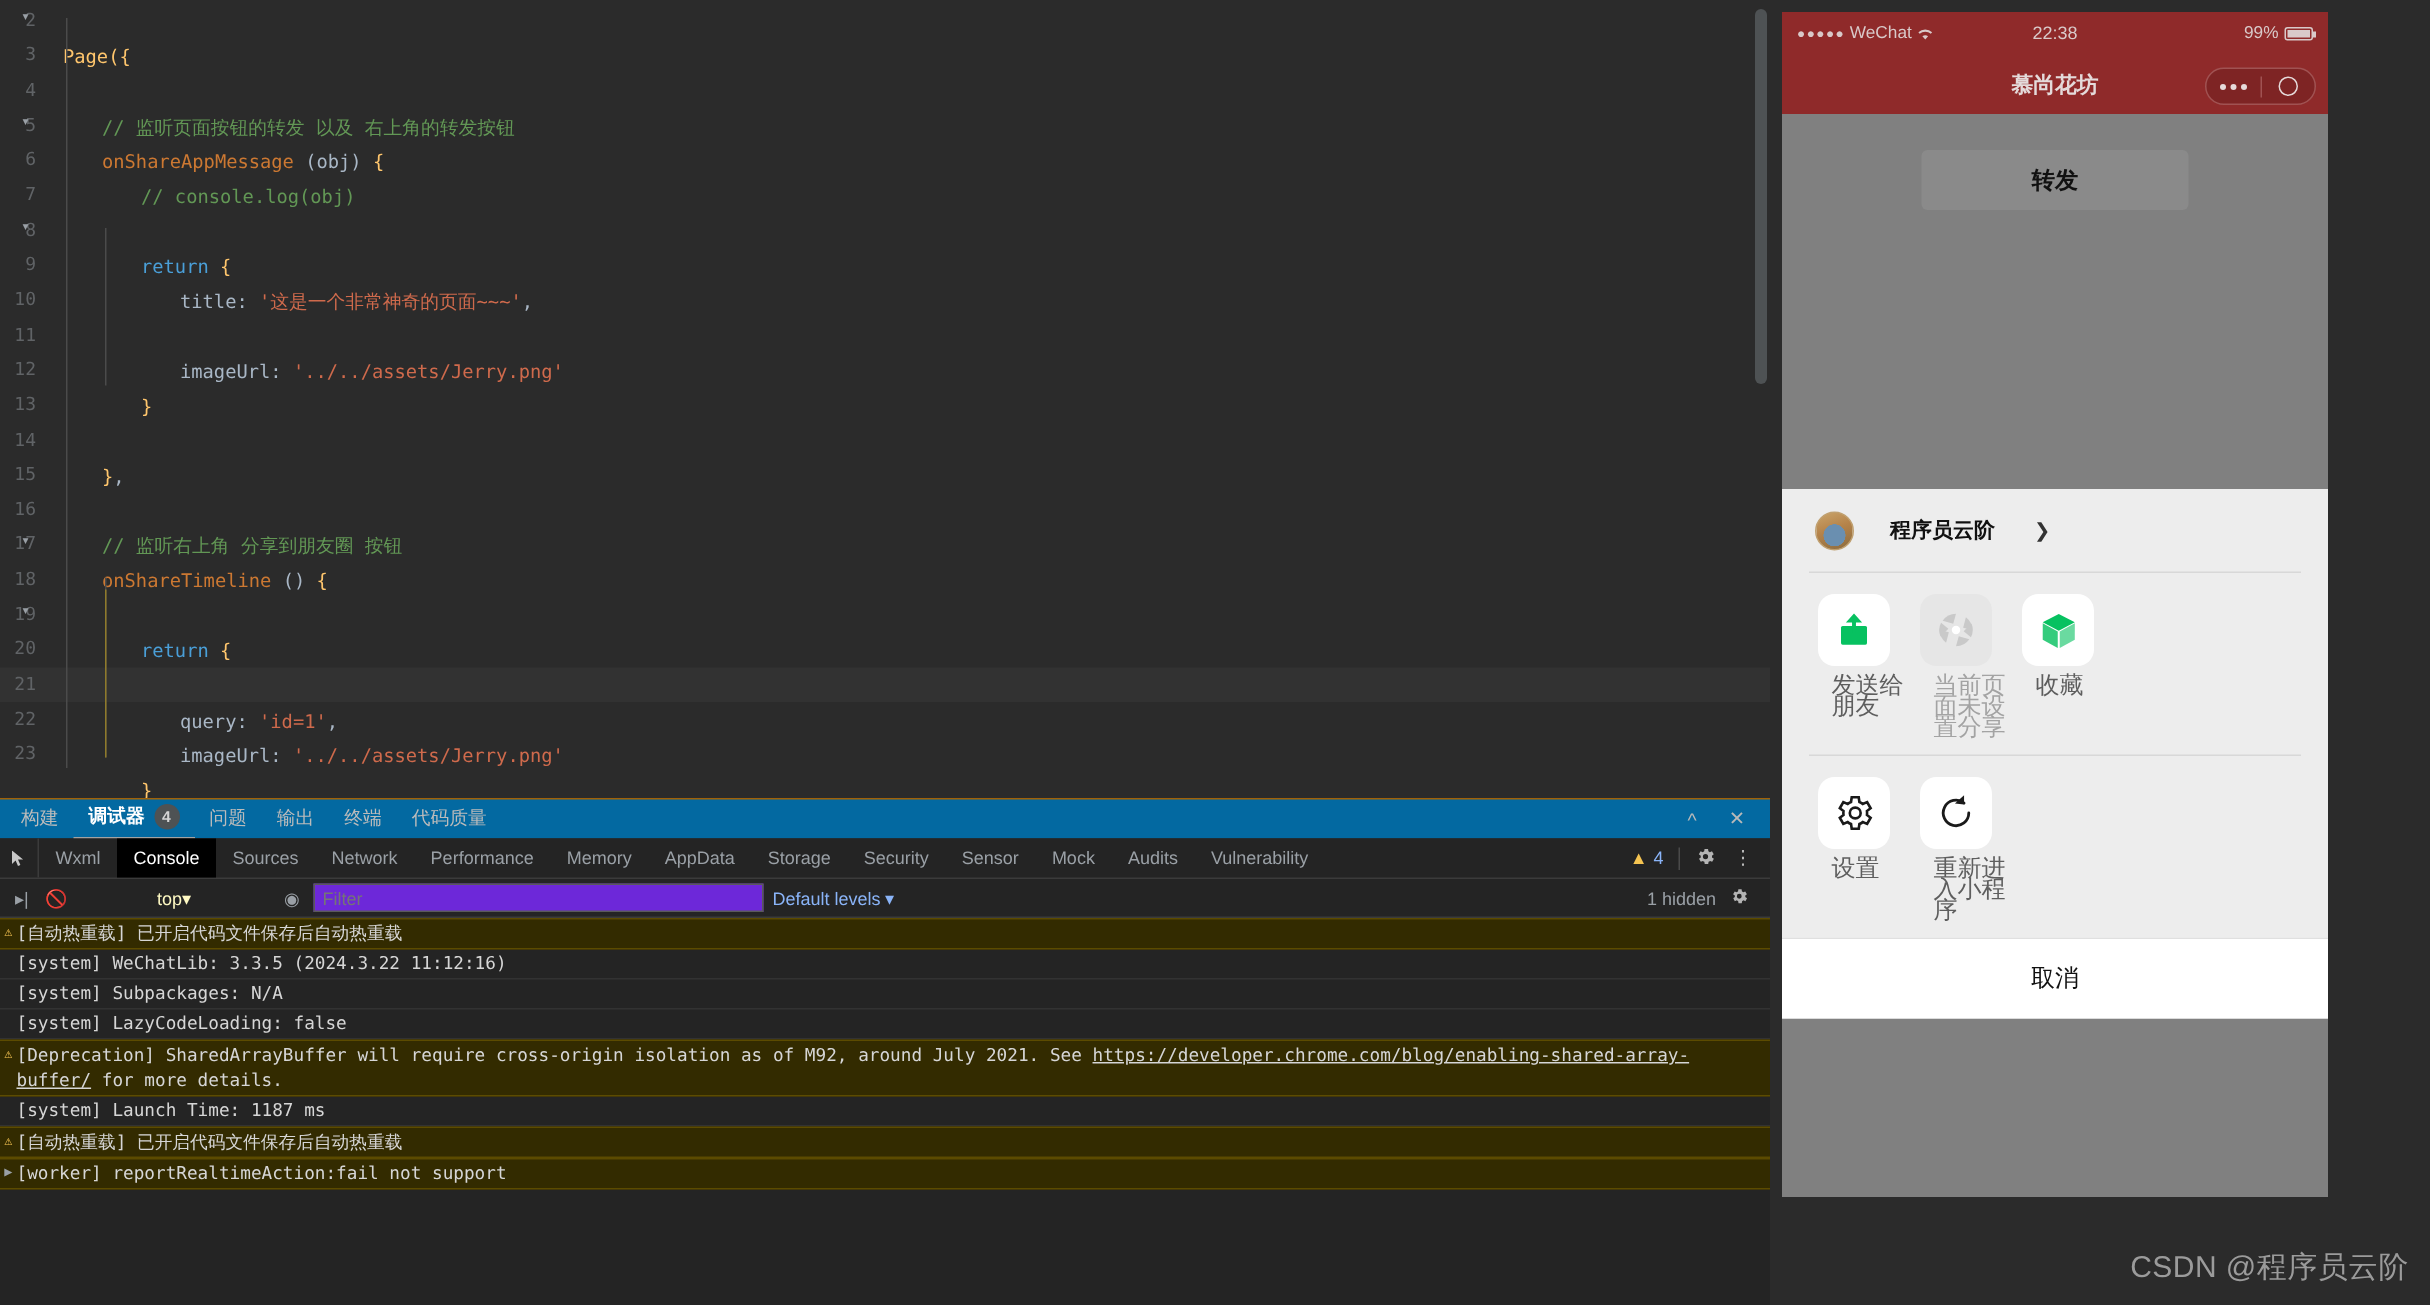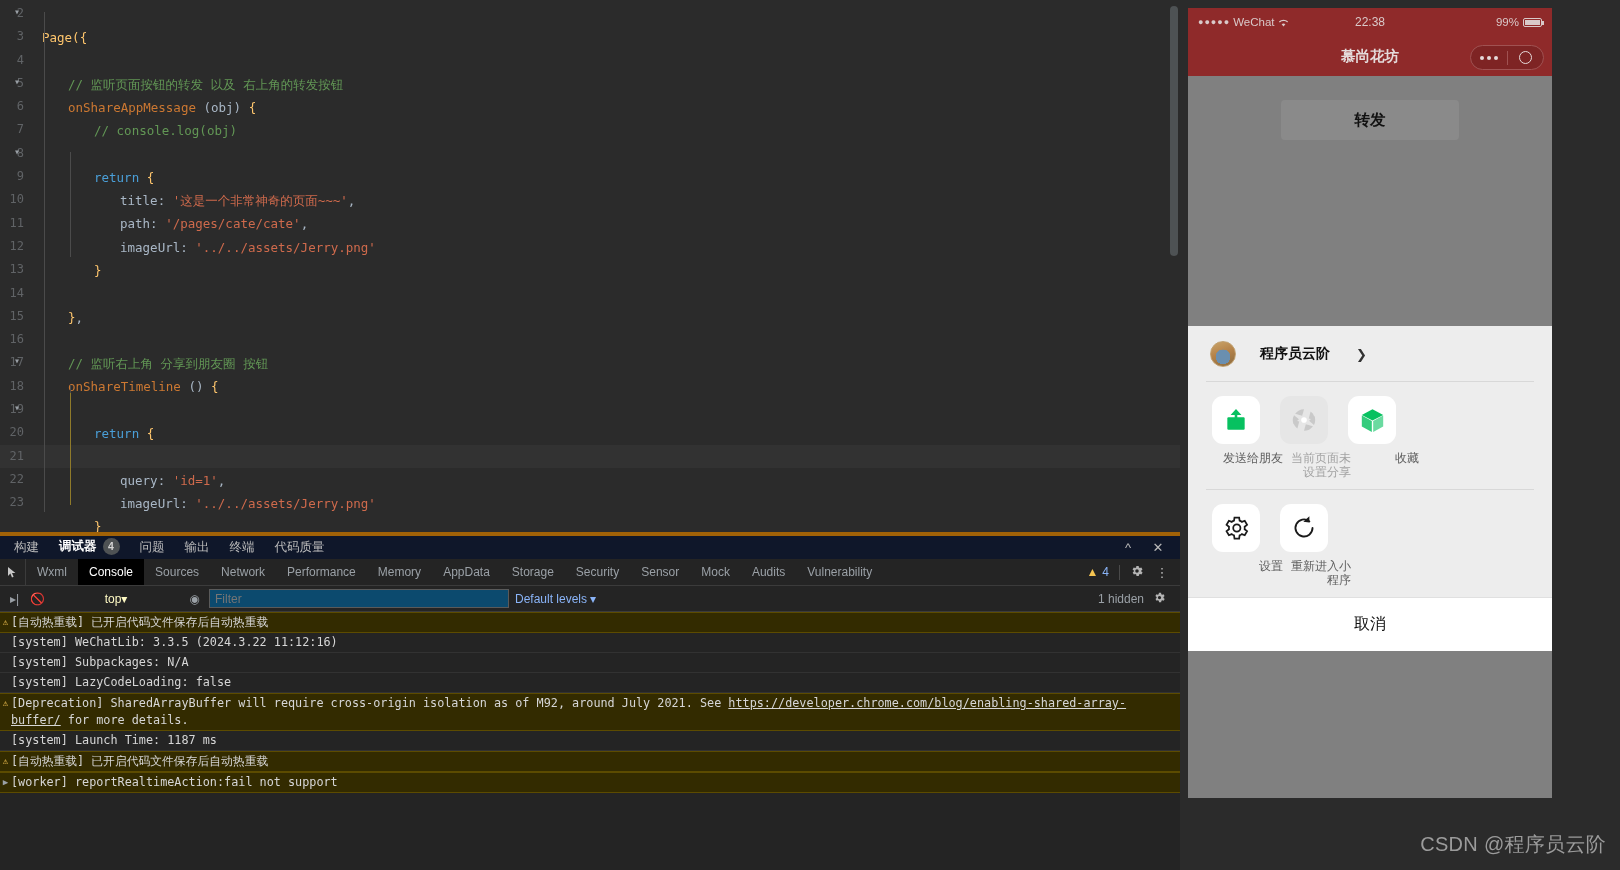--- a/index.html
+++ b/index.html
@@ -50,22 +50,22 @@
   .k-brace{ color: #ffc66d; }
 
   .scrollbar-v {
     position: absolute; right: 2px; top: 6px; width: 8px; height: 250px;
     background: #4e5254; border-radius: 4px;
   }
 
   
   .ide-tabs {
     position: absolute; left: 0; top: 532px; width: 1180px; height: 27px;
-    background: #0f172a; display: flex; align-items: center; padding-left: 4px;
-    border-top: 4px solid #a16207;
+    background: #0369a1; display: flex; align-items: center; padding-left: 4px;
+    border-top: 1px solid #a16207;
   }
   .ide-tab {
     color: #bbbbbb; font-size: 12.5px; padding: 4px 10px 5px 10px; cursor: default;
     display: flex; align-items: center; gap: 6px;
   }
   .ide-tab.active { color: #ffffff; border-bottom: 2px solid #a3a3a3; font-weight: 600; }
   .tab-badge {
     display: inline-flex; align-items: center; justify-content: center;
     min-width: 17px; height: 17px; border-radius: 50%;
     background: #4e5254; color: #d4d4d4; font-size: 10.5px; padding: 0 4px;
@@ -93,21 +93,21 @@
   .dt-filterbar {
     height: 26px; background: #242424; display: flex; align-items: center;
     gap: 6px; padding: 0 6px; border-bottom: 1px solid #3b3b3b; font-size: 12px;
   }
   .fb-ic { color: #9aa0a6; font-size: 12px; width: 17px; text-align: center; }
   .ctx-select {
     display: flex; align-items: center; width: 128px; height: 19px;
     color: #fef9c3; font-size: 12px; padding: 0 4px; justify-content: center;
   }
   .filter-input {
-    flex: 0 0 auto; width: 300px; height: 19px; background: #0c4a6e;
+    flex: 0 0 auto; width: 300px; height: 19px; background: #6d28d9;
     border: 1px solid #5a5a5a; color: #c8c8c8; font-size: 12px; padding: 0 5px;
     font-family: "Liberation Sans", sans-serif; outline: none;
   }
   .levels { color: #8ab4f8; font-size: 12px; display: flex; align-items: center; gap: 3px; }
   .fb-right { margin-left: auto; display: flex; align-items: center; gap: 9px; padding-right: 8px; }
   .hidden-count { color: #9aa0a6; font-size: 12px; }
 
   .console-body {
     font-family: "DejaVu Sans Mono", "Liberation Mono", monospace;
     font-size: 11.8px; background: #242424;
@@ -171,21 +171,21 @@
   .user-arrow { color: #333; font-size: 13px; margin-left: 2px; }
   .sheet-divider { height: 1px; background: #d8d8d8; margin: 0 18px; }
 
   .icon-row { display: flex; padding: 14px 14px 10px 14px; gap: 0; }
   .icon-cell { width: 68px; display: flex; flex-direction: column; align-items: center; gap: 7px; }
   .icon-tile {
     width: 48px; height: 48px; border-radius: 11px; background: #ffffff;
     display: flex; align-items: center; justify-content: center;
   }
   .icon-tile.dim { background: #e6e6e6; }
-  .icon-label { font-size: 12px; color: #5e5e5e; text-align: right; line-height: 14px; width: 62px; margin-left: 32px; }
+  .icon-label { font-size: 16px; color: #5e5e5e; text-align: left; line-height: 14px; width: 62px; margin-left: 32px; }
   .icon-label.dim { color: #a3a3a3; }
 
   .cancel-bar {
     background: #ffffff; height: 54px; display: flex; align-items: center; justify-content: center;
     color: #111; font-size: 16px; border-top: 1px solid #e0e0e0;
   }
 
   .watermark {
     position: absolute; right: 14px; bottom: 12px;
     color: #9b9b9b; font-size: 20px; letter-spacing: .3px;
@@ -201,21 +201,21 @@
     <div class="editor">
       <div class="code-area" id="code-area">
           <div class="code-line"><span class="ln">2</span><span class="fold"></span><span class="code-txt" style="padding-left: 0px;"><span class="k-fn">Page</span><span class="k-brace">(</span><span class="k-brace">{</span></span></div>
           <div class="code-line"><span class="ln">3</span><span class="code-txt" style="padding-left: 0px;"></span></div>
           <div class="code-line"><span class="ln">4</span><span class="code-txt" style="padding-left: 26px;"><span class="k-cm">// 监听页面按钮的转发 以及 右上角的转发按钮</span></span></div>
           <div class="code-line"><span class="ln">5</span><span class="fold"></span><span class="code-txt" style="padding-left: 26px;"><span class="k-fnn">onShareAppMessage </span><span class="k-pun">(</span><span class="k-param">obj</span><span class="k-pun">) </span><span class="k-brace">{</span></span></div>
           <div class="code-line"><span class="ln">6</span><span class="code-txt" style="padding-left: 52px;"><span class="k-cm">// console.log(obj)</span></span></div>
           <div class="code-line"><span class="ln">7</span><span class="code-txt" style="padding-left: 0px;"></span></div>
           <div class="code-line"><span class="ln">8</span><span class="fold"></span><span class="code-txt" style="padding-left: 52px;"><span class="k-ret">return </span><span class="k-brace">{</span></span></div>
           <div class="code-line"><span class="ln">9</span><span class="code-txt" style="padding-left: 78px;"><span class="k-prop">title: </span><span class="k-str">'这是一个非常神奇的页面~~~'</span><span class="k-pun">,</span></span></div>
-          <div class="code-line"><span class="ln">10</span><span class="code-txt" style="padding-left: 78px;"><span class="k-prop">path: </span><span class="k-str">'/pages/cate/cate'</span><span class="k-pun">,</span></span></div>
+          <div class="code-line"><span class="ln">10</span></div>
           <div class="code-line"><span class="ln">11</span><span class="code-txt" style="padding-left: 78px;"><span class="k-prop">imageUrl: </span><span class="k-str">'../../assets/Jerry.png'</span></span></div>
           <div class="code-line"><span class="ln">12</span><span class="code-txt" style="padding-left: 52px;"><span class="k-brace">}</span></span></div>
           <div class="code-line"><span class="ln">13</span><span class="code-txt" style="padding-left: 0px;"></span></div>
           <div class="code-line"><span class="ln">14</span><span class="code-txt" style="padding-left: 26px;"><span class="k-brace">}</span><span class="k-pun">,</span></span></div>
           <div class="code-line"><span class="ln">15</span><span class="code-txt" style="padding-left: 0px;"></span></div>
           <div class="code-line"><span class="ln">16</span><span class="code-txt" style="padding-left: 26px;"><span class="k-cm">// 监听右上角 分享到朋友圈 按钮</span></span></div>
           <div class="code-line"><span class="ln">17</span><span class="fold"></span><span class="code-txt" style="padding-left: 26px;"><span class="k-fnn">onShareTimeline </span><span class="k-pun">() </span><span class="k-brace">{</span></span></div>
           <div class="code-line"><span class="ln">18</span><span class="code-txt" style="padding-left: 0px;"></span></div>
           <div class="code-line"><span class="ln">19</span><span class="fold"></span><span class="code-txt" style="padding-left: 52px;"><span class="k-ret">return </span><span class="k-brace">{</span></span></div>
           <div class="code-line"><span class="ln">20</span><span class="code-txt" style="padding-left: 78px;"><span class="k-prop">title: </span><span class="k-str">'帮我砍一刀~~~'</span><span class="k-pun">,</span></span></div>

